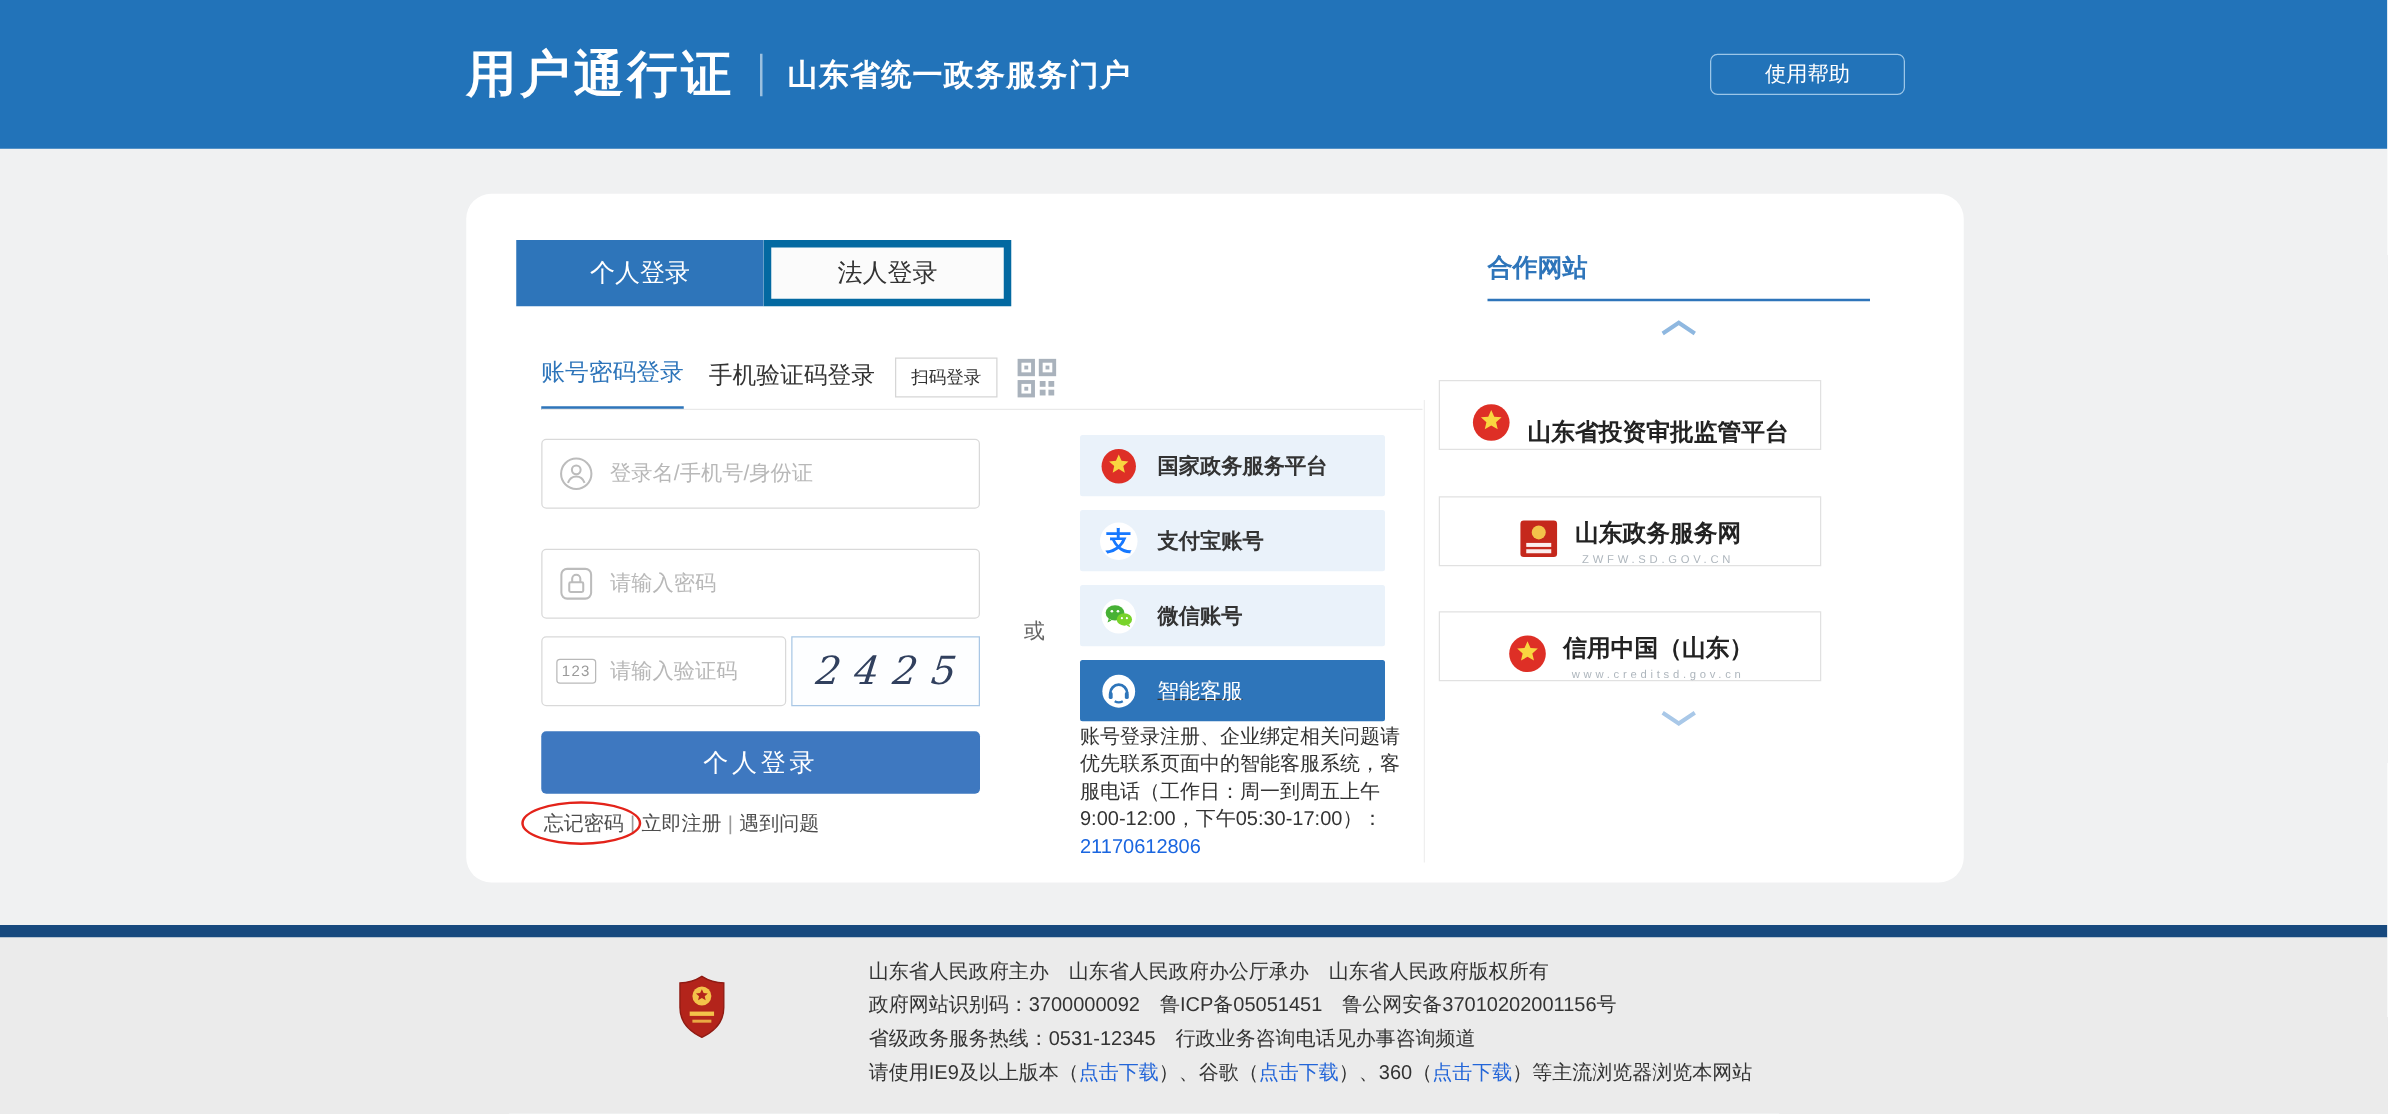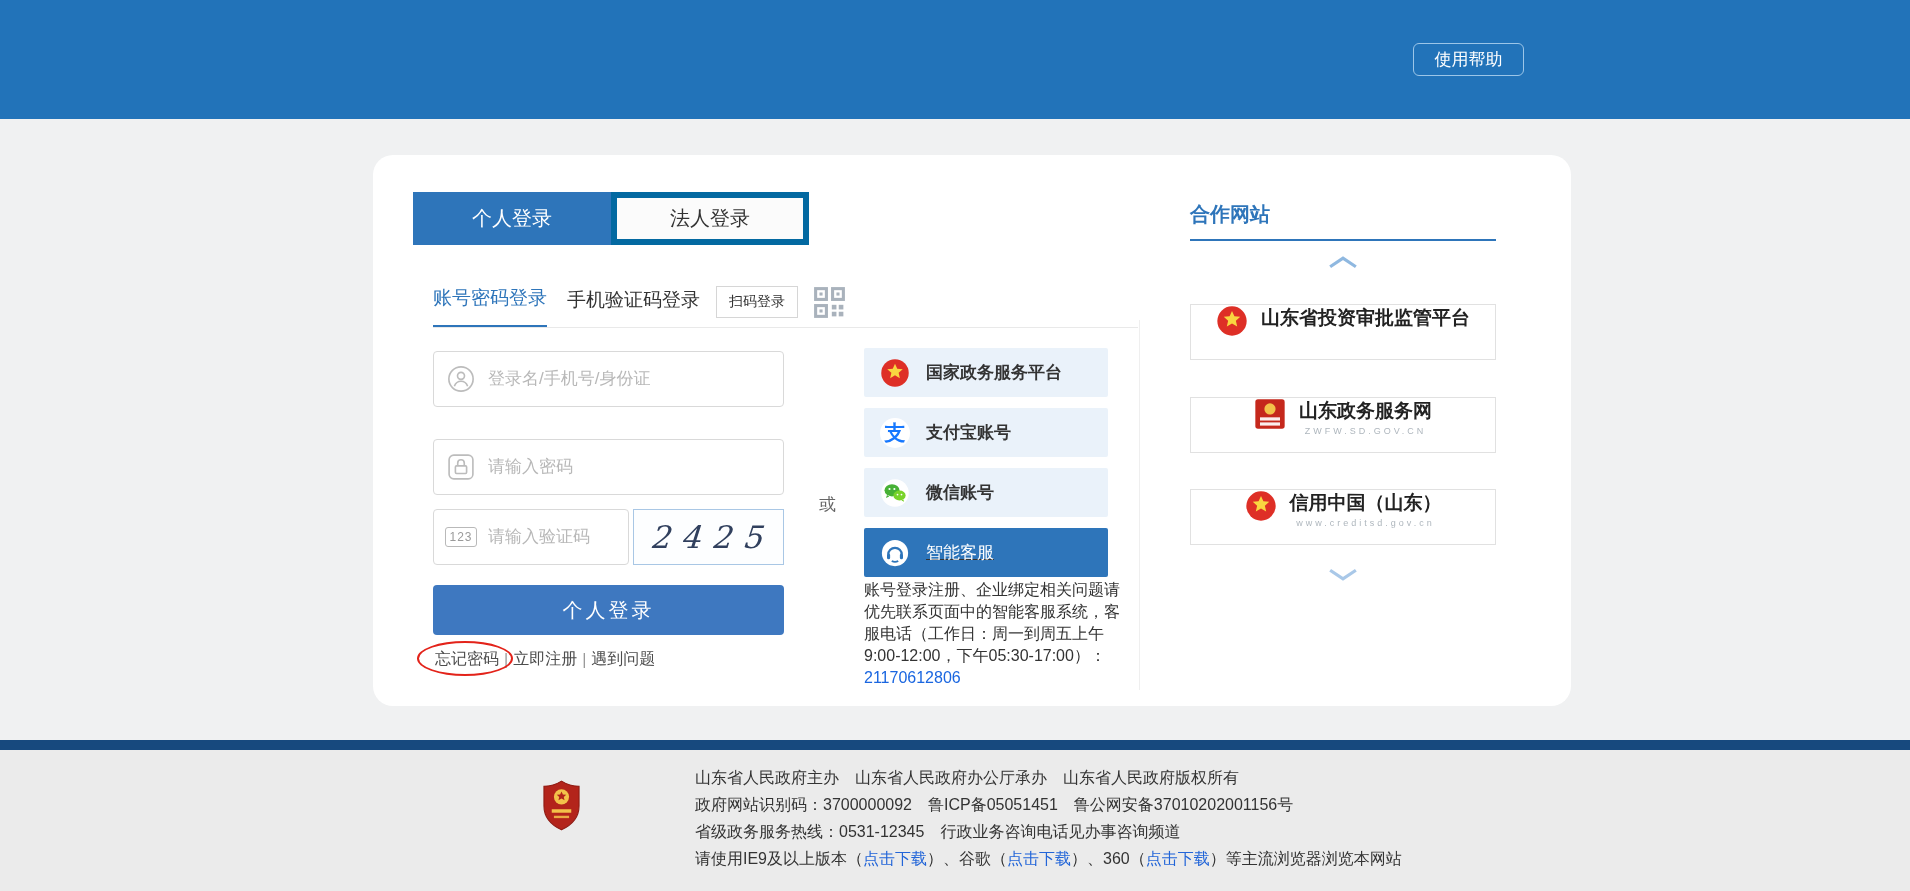--- a/index.html
+++ b/index.html
@@ -10,21 +10,21 @@
     font-family:"Liberation Sans","DejaVu Sans",sans-serif;
     color:#333;
   }
   
   .header { position:absolute; top:0; left:0; width:100%; height:119px; background:#2273b9; }
   .brand { position:absolute; left:373px; top:0; height:119px; display:flex; align-items:center; color:#fff; }
   .brand-title { font-size:40px; font-weight:bold; letter-spacing:3px; }
   .brand-sep { width:2px; height:34px; background:rgba(255,255,255,.55); margin:0 20px; }
   .brand-sub { font-size:24px; font-weight:bold; letter-spacing:1px; }
   .help-btn {
-    position:absolute; right:386px; top:43px; width:111px; height:33px;
+    position:absolute; right:386px; top:43px; width:156px; height:33px;
     border:1px solid #9cc6e8; border-radius:6px; background:transparent;
     color:#fff; font-size:17px; display:flex; align-items:center; justify-content:center; cursor:pointer;
   }
   
   .card { position:absolute; left:373px; top:155px; width:1198px; height:551px; background:#fff;border-radius:20px; }
   .tab { position:absolute; top:37px; height:53px; width:198px; display:flex; align-items:center; justify-content:center;
          font-size:20px; cursor:pointer; }
   .tab-personal { left:40px; background:#2e75ba; color:#fff; }
   .tab-corporate { left:238px; background:#fbfbfb; color:#333; border:6px solid #0369a1; }
 
@@ -75,41 +75,46 @@
   .notice { position:absolute; left:491px; top:424px; width:268px; font-size:16px; line-height:22px; color:#333; }
   .notice .phone { color:#1a66e0; cursor:pointer; }
 
   .v-sep { position:absolute; left:766px; top:165px; width:1px; height:370px; background:#efefef; }
 
   .partners-title { position:absolute; left:817px; top:46px; font-size:20px; font-weight:bold; color:#2e75ba; }
   .partners-underline { position:absolute; left:817px; top:84px; width:306px; height:2px; background:#2e75ba; }
   .chevron { position:absolute; left:955px; width:30px; height:13px; cursor:pointer; }
   .chevron-up { top:101px; }
   .chevron-down { top:413px; }
-  .partner-card { position:absolute; left:817px; width:306px; height:56px; border:1px solid #e1e1e1; background:#fff;
-                  display:flex; align-items:flex-start; justify-content:center; gap:13px; cursor:pointer; }
+  .partner-card { position:absolute; left:778px; width:306px; height:56px; border:1px solid #e1e1e1; background:#fff;
+                  display:flex; align-items:flex-end; justify-content:center; gap:13px; cursor:pointer; }
   .pc-1 { top:149px; } .pc-2 { top:242px; } .pc-3 { top:334px; }
   .pc-label { font-size:19px; font-weight:bold; color:#222; }
   .pc-col { display:flex; flex-direction:column; align-items:center; }
   .pc-sub { font-size:9px; color:#aeb6bd; letter-spacing:3px; margin-top:2px; }
 
   
   .footer-bar { position:absolute; top:740px; left:0; width:100%; height:10px; background:#17497e; }
   .footer { position:absolute; top:750px; left:0; width:100%; height:156px; background:#ebebeb; }
   .footer-shield { position:absolute; left:542px; top:30px; width:39px; height:52px; }
   .footer-text { position:absolute; left:695px; top:14px; font-size:16px; color:#333; }
   .footer-text .f-line { line-height:27px; white-space:nowrap; }
   .dl-link { color:#2265d8; cursor:pointer; }
 </style>
 </head>
 <body>
 
 <div class="page">
 
   <div class="header">
+    <div class="brand">
+      <div class="brand-title">用户通行证</div>
+      <div class="brand-sep"></div>
+      <div class="brand-sub">山东省统一政务服务门户</div>
+    </div>
     <button class="help-btn">使用帮助</button>
   </div>
 
   <div class="card">
 
     <div class="tab tab-personal">个人登录</div>
     <div class="tab tab-corporate">法人登录</div>
 
     <div class="methods">
       <div class="method active">账号密码登录</div>

